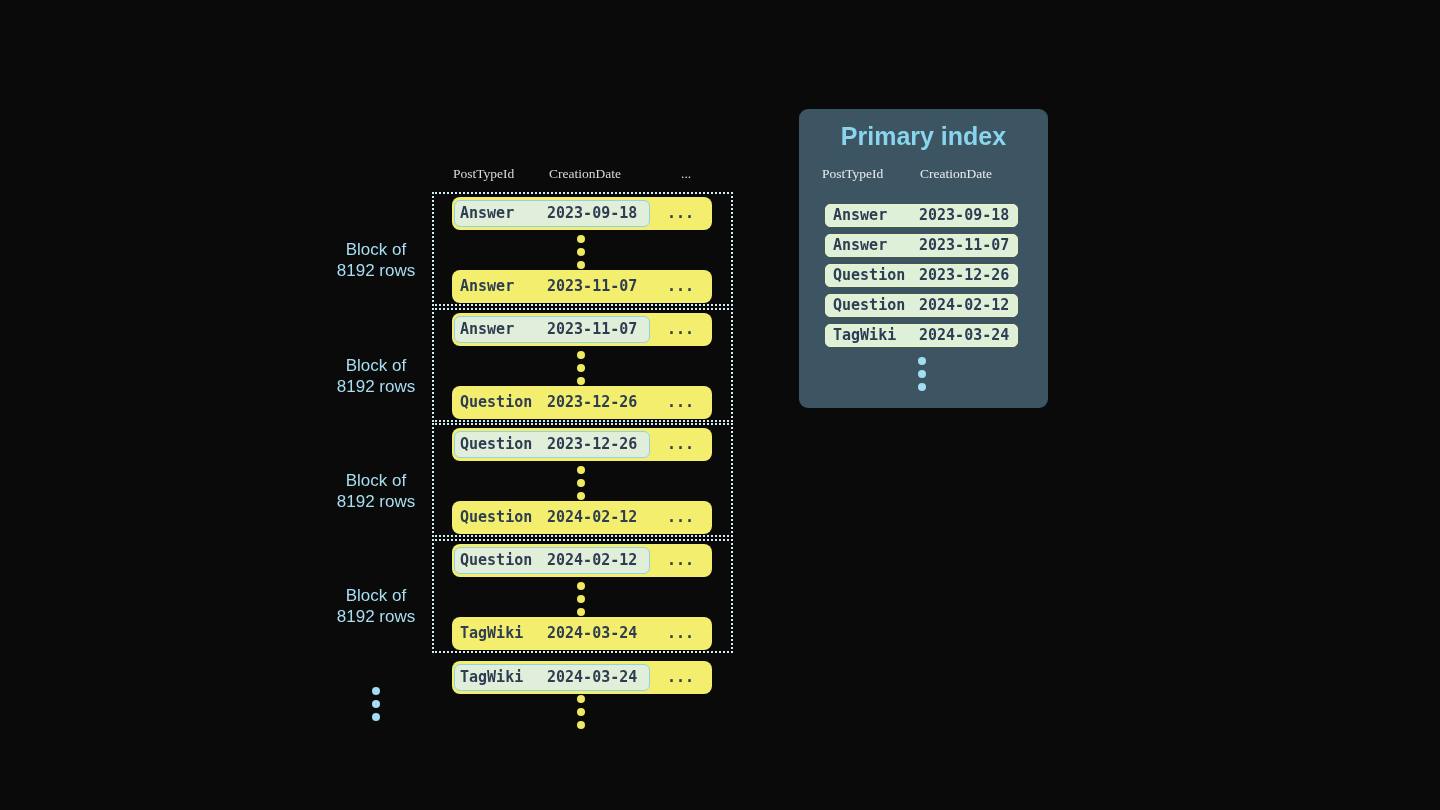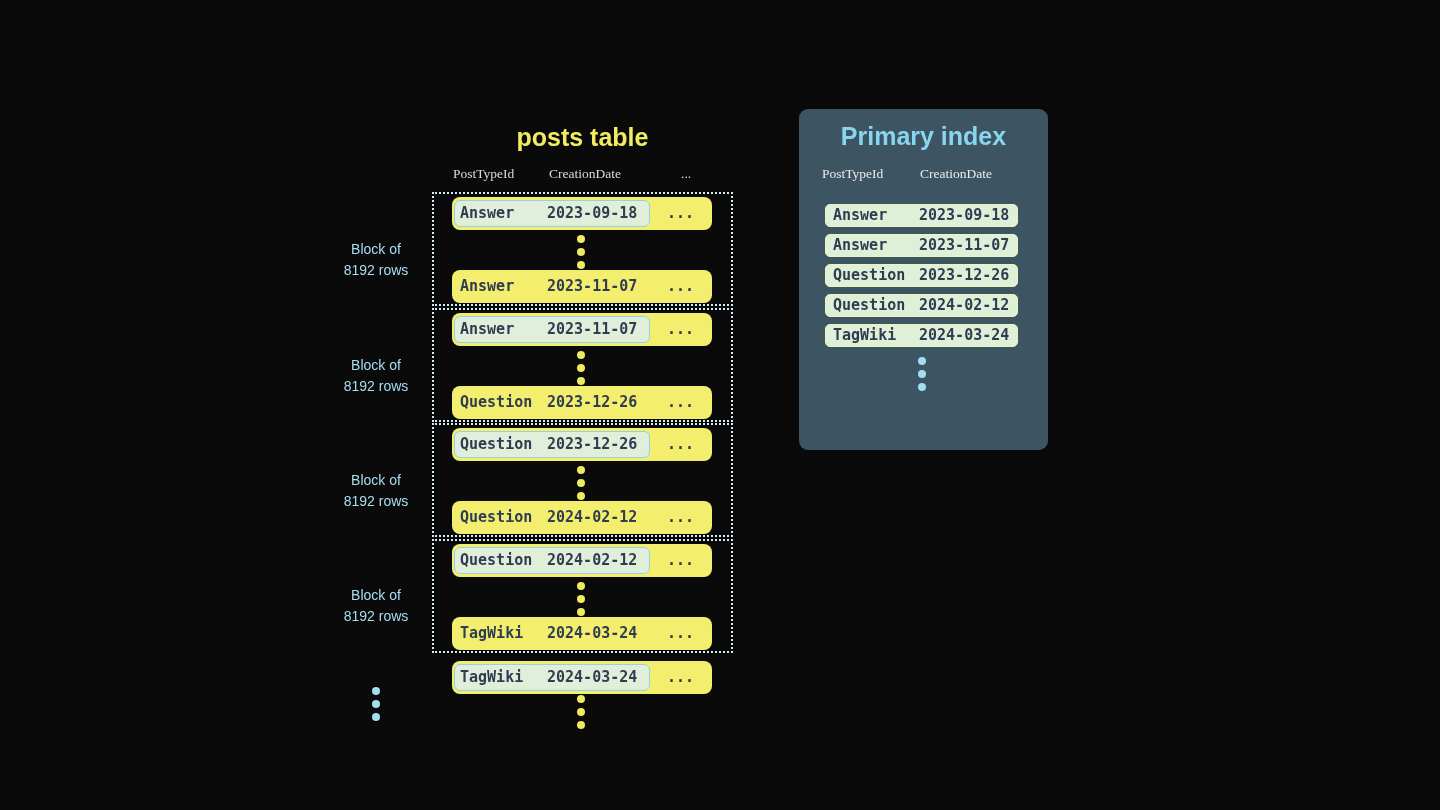--- a/index.html
+++ b/index.html
@@ -36,46 +36,45 @@
         font-family:"DejaVu Sans Mono",monospace;font-weight:700;font-size:15px;
         color:#2e3d52;line-height:33px;white-space:pre;}
 
   .vdots{position:absolute;display:flex;flex-direction:column;gap:5px;}
   .vdots .dot{width:8px;height:8px;border-radius:50%;}
   .dot-y .dot{background:#f0ea5f;}
   .dot-b .dot{background:#a2ddf2;}
   .mid-dots{left:143px;top:41px;}
 
   .block-label{position:absolute;left:296px;width:160px;text-align:center;
-               color:#a7def2;font-size:14px;line-height:21px;}
+               color:#a7def2;font-size:17px;line-height:21px;}
   .bl0{top:239px;} .bl1{top:355px;} .bl2{top:470px;} .bl3{top:585px;}
 
   
-  .panel{position:absolute;left:799px;top:109px;width:249px;height:341px;
+  .panel{position:absolute;left:799px;top:109px;width:249px;height:299px;
          background:#3d5462;border-radius:9px;}
   .panel-title{position:absolute;left:0;top:12px;width:249px;text-align:center;
                color:#89d5ee;font-size:25px;font-weight:600;line-height:30px;}
   .ix-header{position:absolute;left:0;top:56px;width:249px;height:20px;}
   .ix-header .mono-hdr{color:#e9edef;}
   .ix-header .c1{left:23px;}
   .ix-header .c2{left:121px;}
   .irow{position:absolute;left:26px;width:193px;height:23px;background:#dff0d9;
         border:1.5px solid #eef2bb;border-radius:5px;box-sizing:border-box;}
   .irow span{position:absolute;font-family:"DejaVu Sans Mono",monospace;font-weight:700;
         font-size:15px;color:#2e3d52;line-height:20px;white-space:pre;}
   .irow .t{left:7px;} .irow .d{left:93px;}
   .ir0{top:95px;} .ir1{top:125px;} .ir2{top:155px;} .ir3{top:185px;} .ir4{top:215px;}
   .ix-dots{left:119px;top:248px;}
 </style>
 </head>
 <body>
 
 <div class="stage">
 
-  <div class="pt-title">posts table</div>
 
   <div class="pt-header">
     <span class="mono-hdr c1">PostTypeId</span>
     <span class="mono-hdr c2">CreationDate</span>
     <span class="mono-hdr ce">...</span>
   </div>
 
   <div class="block b0">
     <div class="yrow first">
       <div class="pill"></div>

